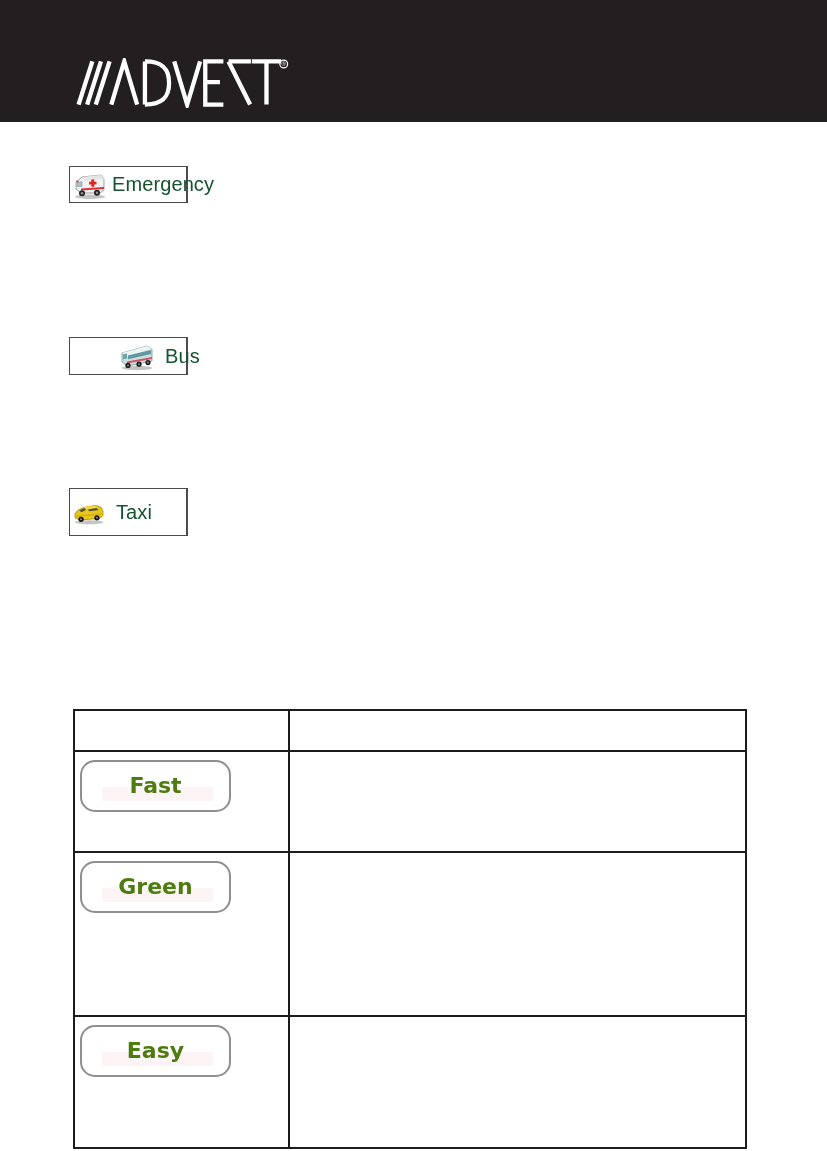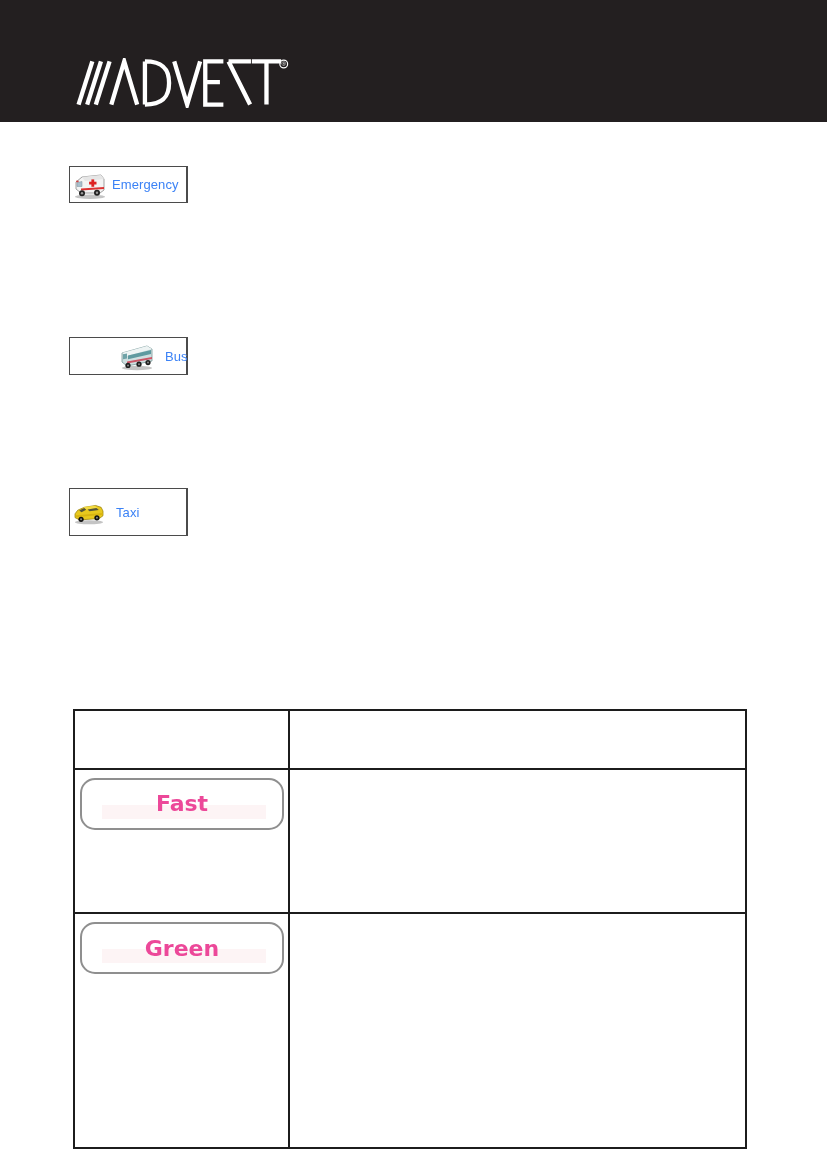--- a/index.html
+++ b/index.html
@@ -21,44 +21,44 @@
     position:absolute; left:69px; width:119px;
     background:#ffffff; border:1px solid #4b4b4b;
     border-right-width:2px; border-bottom-width:1px;
     display:flex; align-items:center;
   }
   .poi-emergency { top:166px; height:37px; }
   .poi-bus      { top:337px; height:38px;padding-left:47px; }
   .poi-taxi     { top:488px; height:48px; }
   .poi-icon { flex:0 0 auto; margin-left:2px; }
   .poi-label {
-    font-size:13px; color:#3b82f6; margin-left:4px; white-space:nowrap;
+    font-size:20px; color:#14532d; margin-left:4px; white-space:nowrap;
     letter-spacing:0.1px;
   }
   .poi-bus .poi-label, .poi-taxi .poi-label { margin-left:10px; }
   
   .route-table {
     position:absolute; left:73px; top:709px; width:674px; height:440px;
     border-collapse:collapse; table-layout:fixed;
   }
   .route-table td, .route-table th {
     border:2px solid #1c1c1c; vertical-align:top; text-align:left;
     background:#fff; padding:0;
   }
   .col-btn  { width:215px; }
   .row-head  { height:30px; }
   .row-fast  { height:74px; }
   .row-short { height:119px; }
   .row-green { height:120px; }
   .row-easy  { height:97px; }
   .route-button {
-    position:relative; margin:8px 0 0 5px; width:204px; height:52px;
+    position:relative; margin:8px 0 0 5px; width:151px; height:52px;
     background:#ffffff; border:2px solid #8f8f8f; border-radius:15px;
     display:flex; align-items:center; justify-content:center;
-    font-size:22px; font-weight:bold; color:#ec4899;
+    font-size:22px; font-weight:bold; color:#4d7c0f;
     font-family:"DejaVu Sans","Liberation Sans",sans-serif;
   }
   .route-button::after {  
     content:""; position:absolute; left:20px; right:16px; top:25px; bottom:9px;
     background:rgba(252,233,236,0.5); z-index:0;
   }
   .route-button span { position:relative; z-index:1; }
   .desc-cell { font-size:14px; color:#222; padding:6px 8px; }
 </style>
 </head>
@@ -163,16 +163,24 @@
       <td class="desc-cell"></td>
     </tr>
     <tr class="row-green">
       <td>
         <div class="route-button">
           <span>Green</span>
         </div>
       </td>
       <td class="desc-cell"></td>
     </tr>
+    <tr class="row-easy">
+      <td>
+        <div class="route-button">
+          <span>Easy</span>
+        </div>
+      </td>
+      <td class="desc-cell"></td>
+    </tr>
   </tbody>
     </table>
 
 </div>
 
 </body></html>

